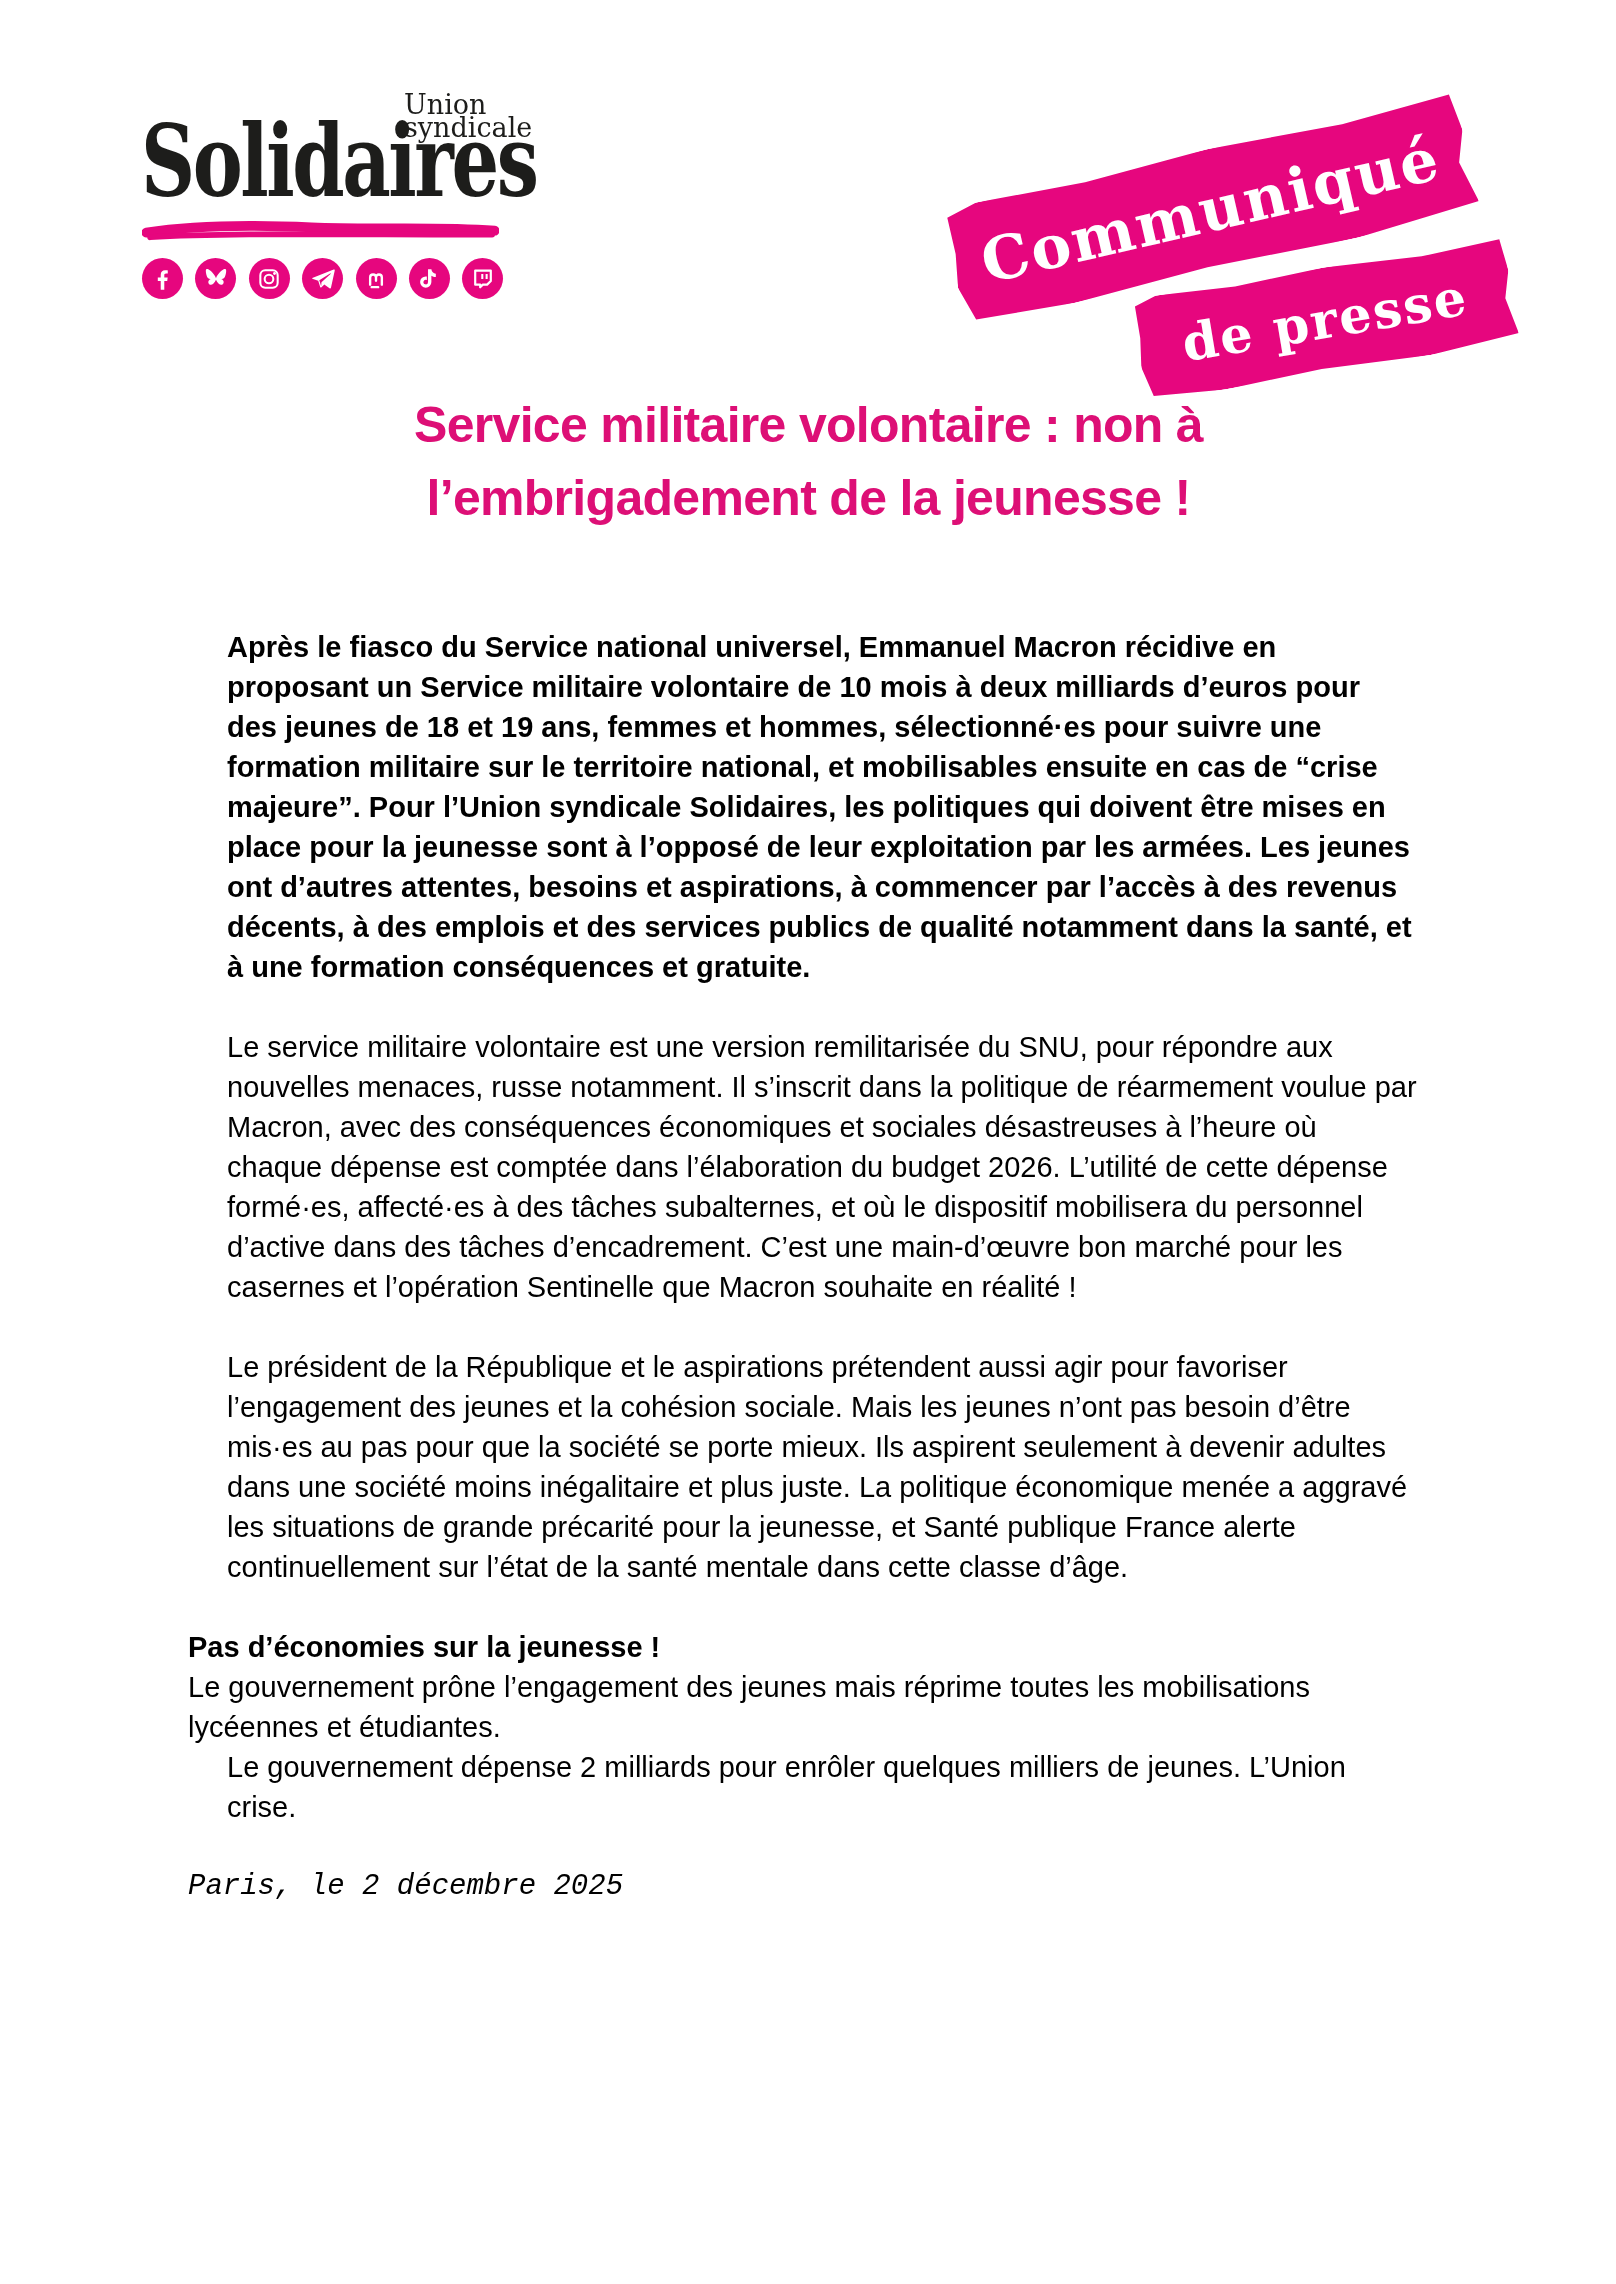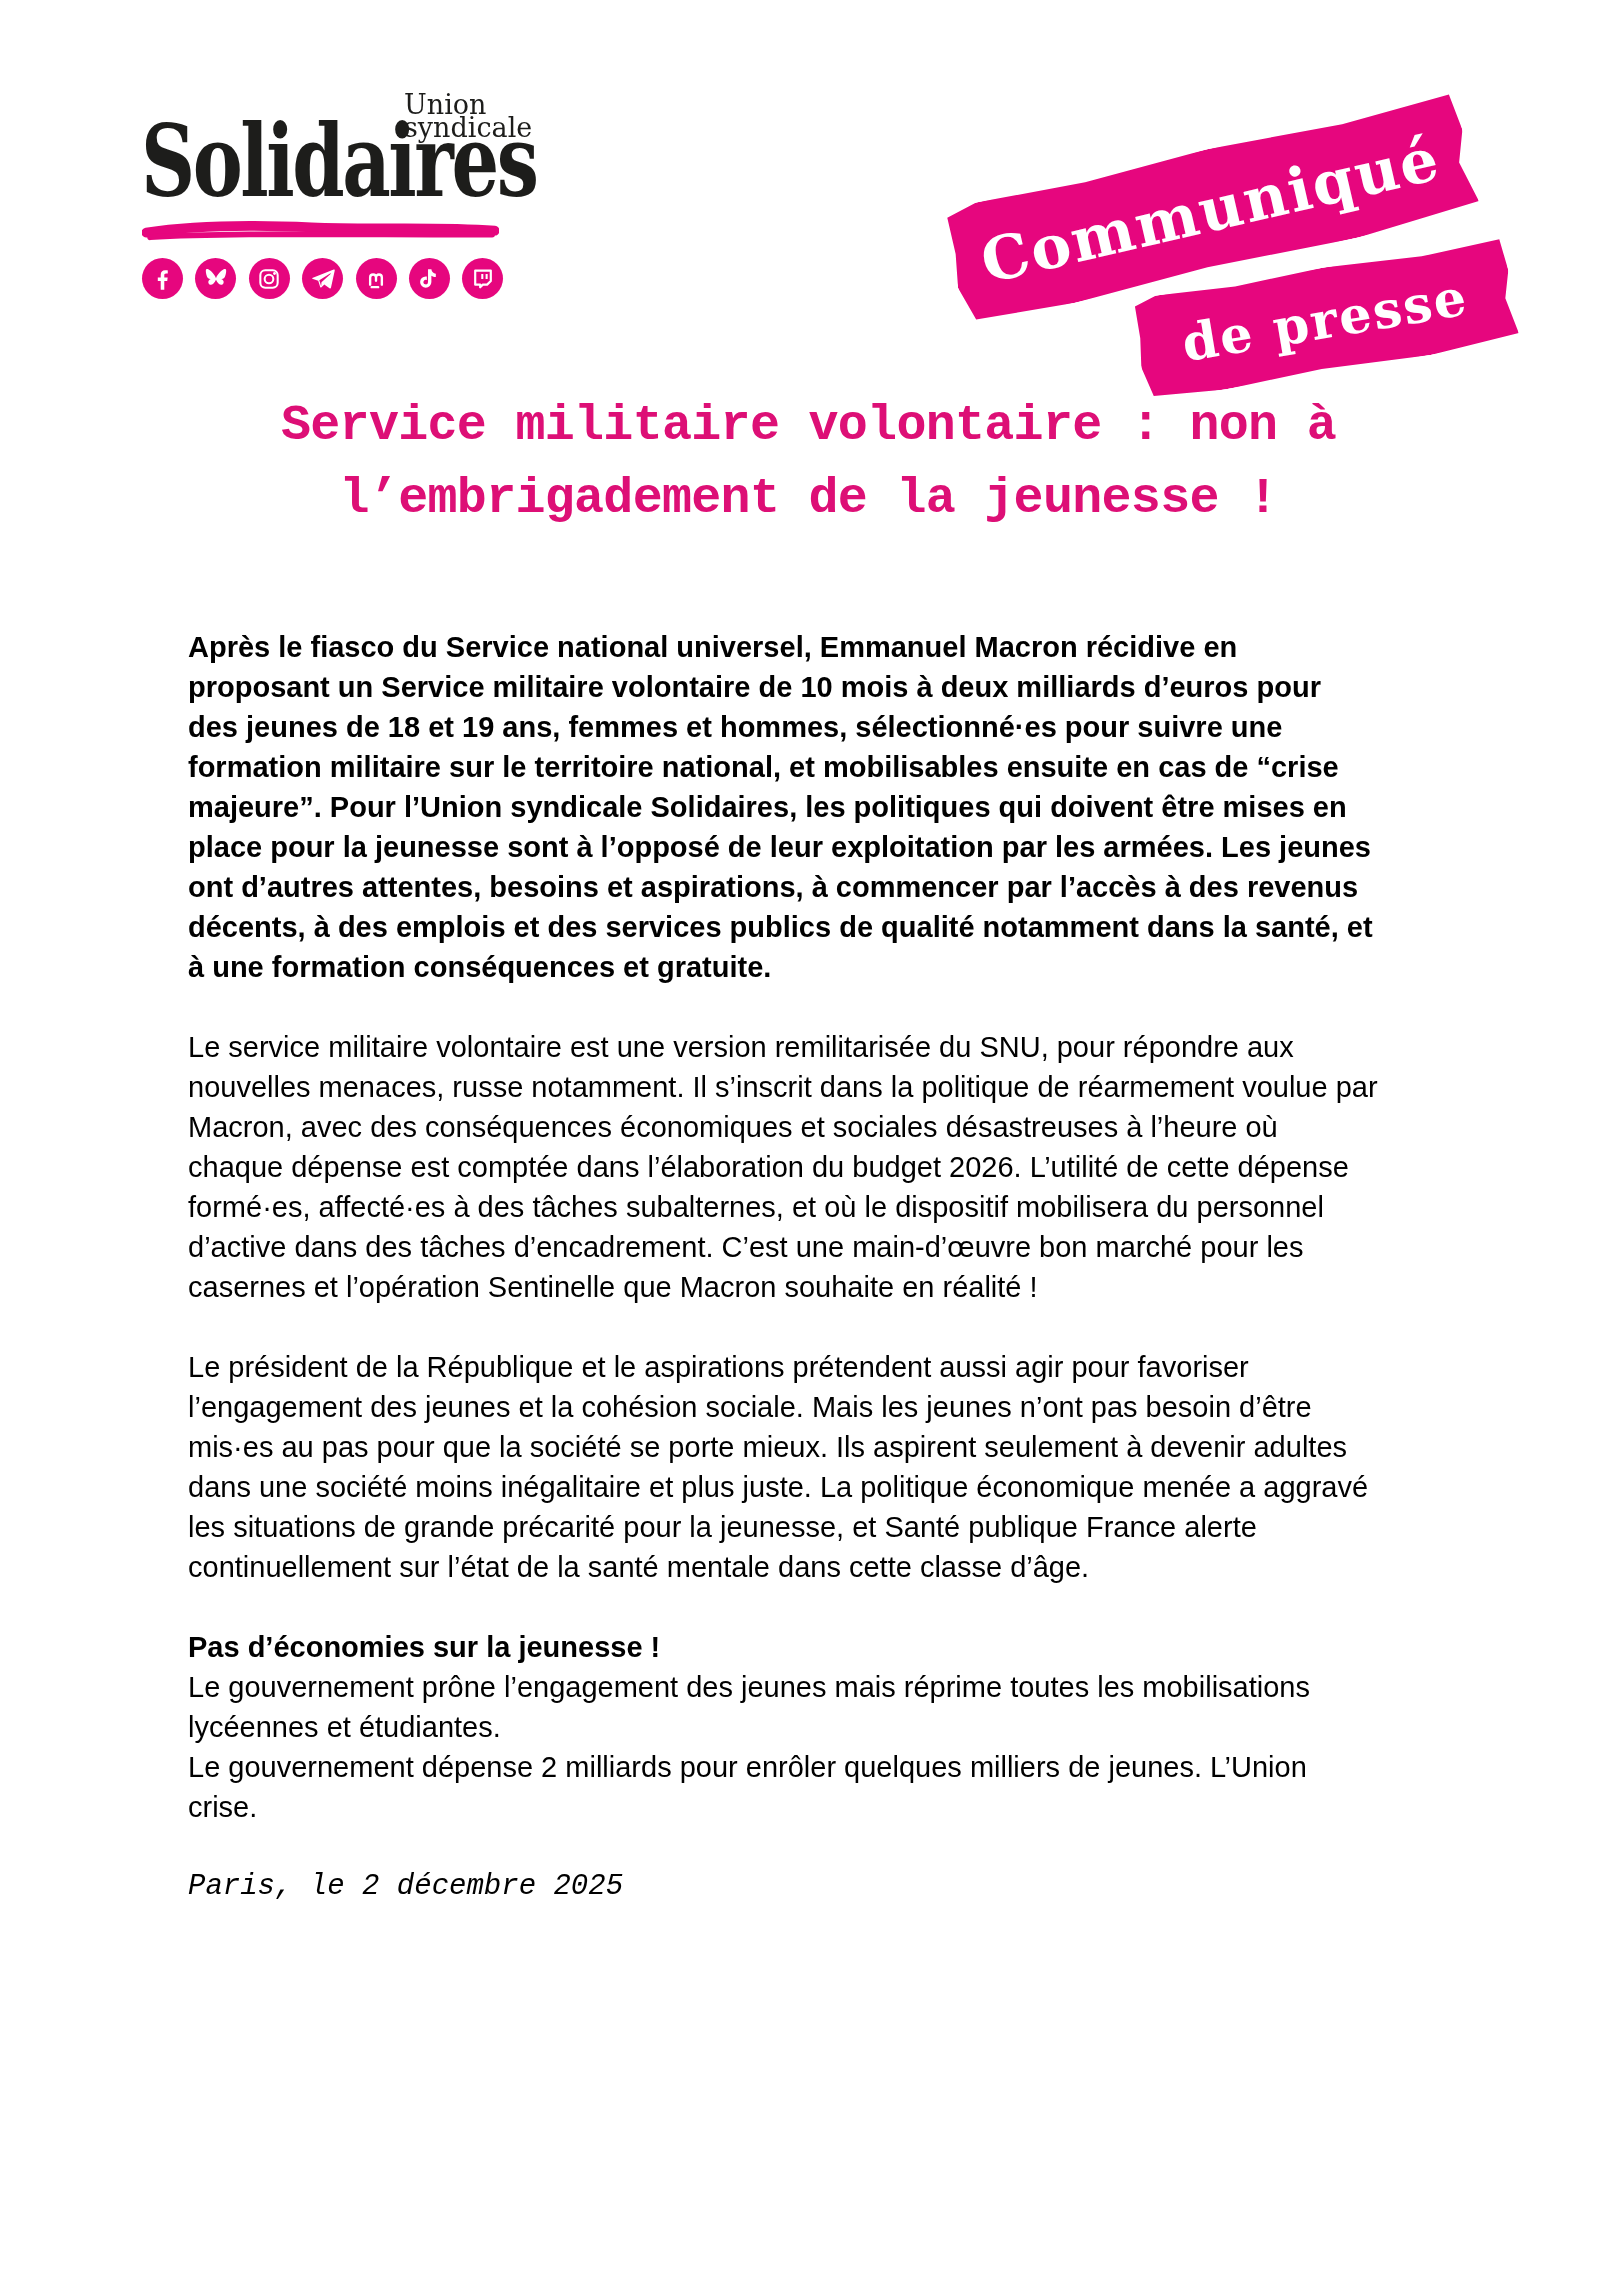--- a/index.html
+++ b/index.html
@@ -72,21 +72,21 @@
     font-weight: 700; font-size: 50px; line-height: 73px;
     letter-spacing: -0.7px;
   }
 
   
   .body-text {
     position: absolute; left: 188px; top: 627px; width: 1270px;
     font-size: 29px; line-height: 40px; color: #000000;
   }
   .para { margin: 0; }
-  .para.gap { margin-bottom: 40px; }
+  .para.gap { margin-bottom: 40px; margin-left: 39px; }
   .para .line { white-space: nowrap; }
   .para.bold .line, .para.heading .line { font-weight: 700; }
   .para.date .line { font-style: italic; font-family: Liberation Mono, monospace; }
 </style>
 </head>
 <body>
 
 <div class="logo-block">
   <div class="logo-union">
     <div>Union</div>
@@ -142,21 +142,21 @@
     </div>
 </div>
 
 <div class="banner banner-1" style="background: rgb(230, 6, 126);">
   <span>Communiqué</span>
 </div>
 <div class="banner banner-2" style="background: rgb(230, 6, 126);">
   <span>de presse</span>
 </div>
 
-<div class="doc-title" style="color: rgb(221, 15, 118); font-family: Liberation Mono, monospace;">
+<div class="doc-title" style="color: rgb(221, 15, 118);">
   <div>Service militaire volontaire : non à</div>
   <div>l’embrigadement de la jeunesse !</div>
 </div>
 
 <div class="body-text">
     <div class="para bold gap">
       <div class="line">Après le fiasco du Service national universel, Emmanuel Macron récidive en</div>
       <div class="line">proposant un Service militaire volontaire de 10 mois à deux milliards d’euros pour</div>
       <div class="line">des jeunes de 18 et 19 ans, femmes et hommes, sélectionné·es pour suivre une</div>
       <div class="line">formation militaire sur le territoire national, et mobilisables ensuite en cas de “crise</div>

